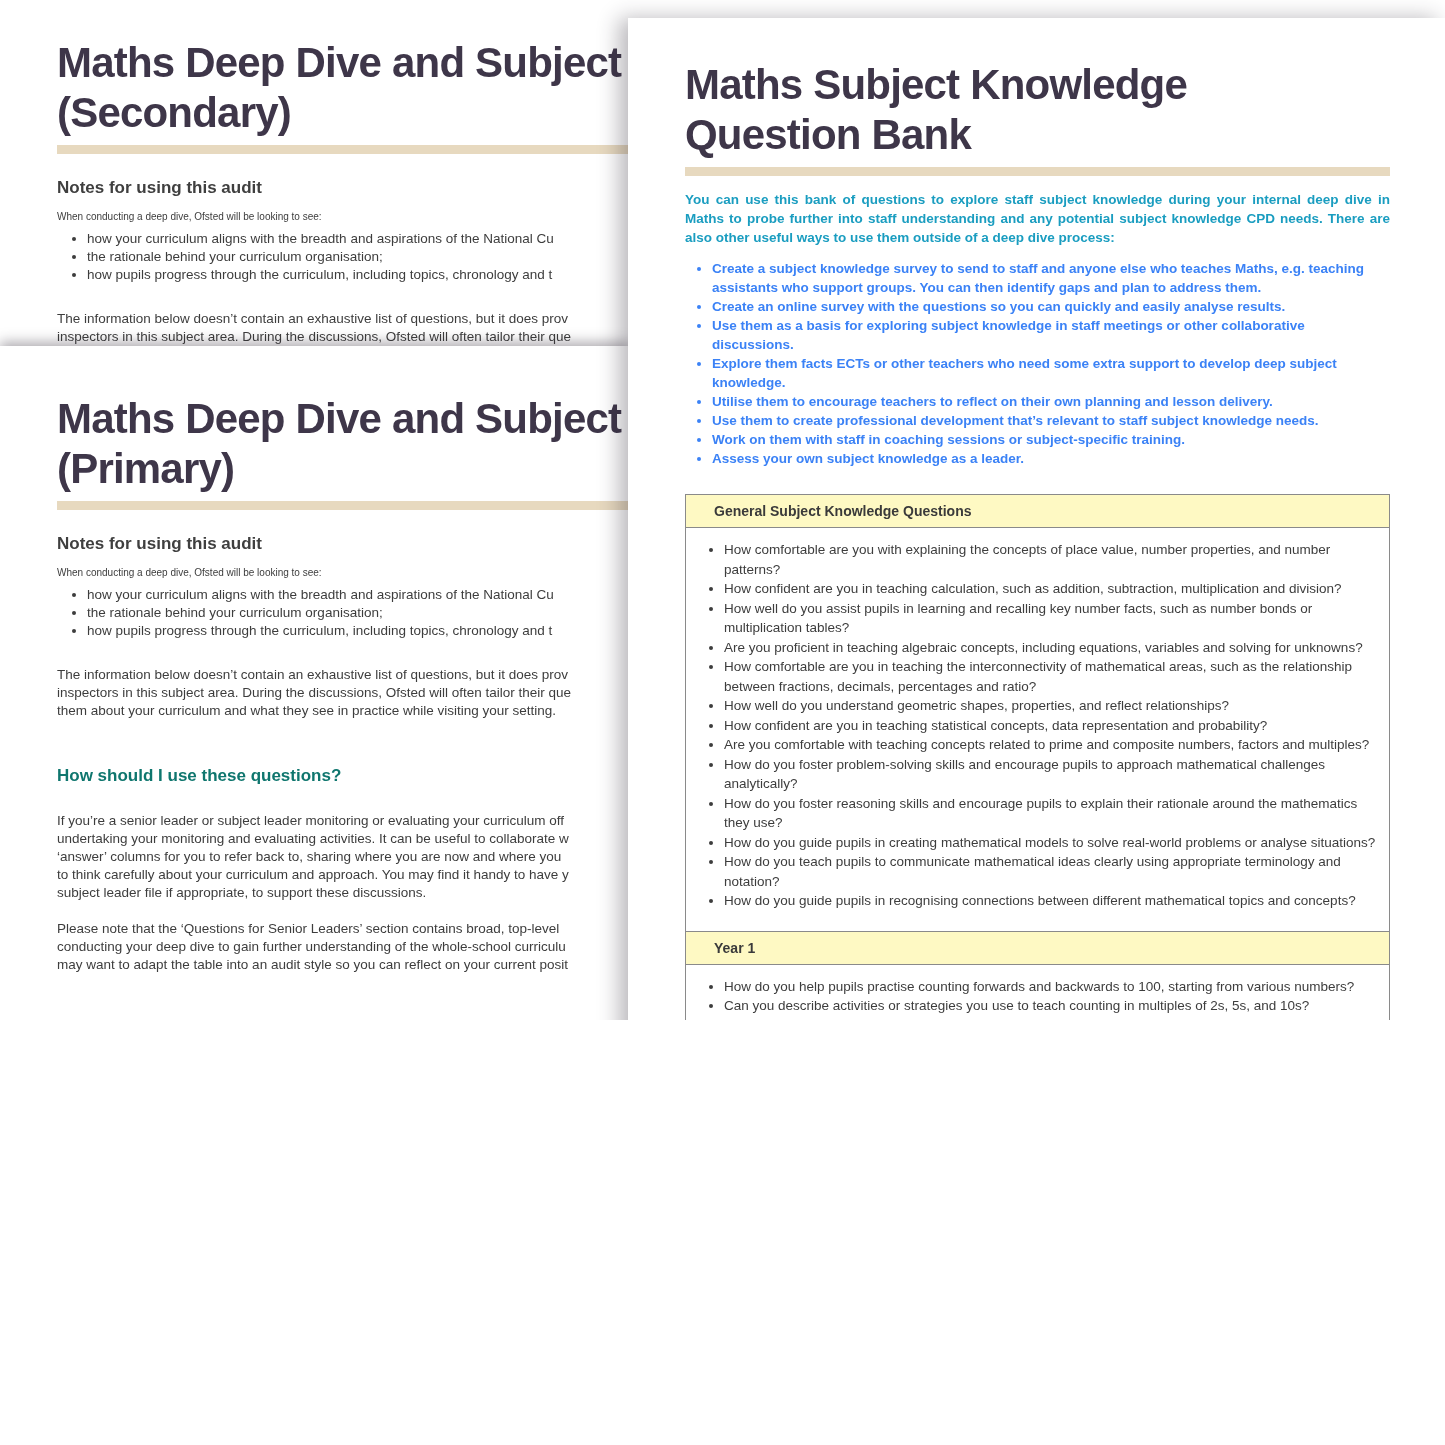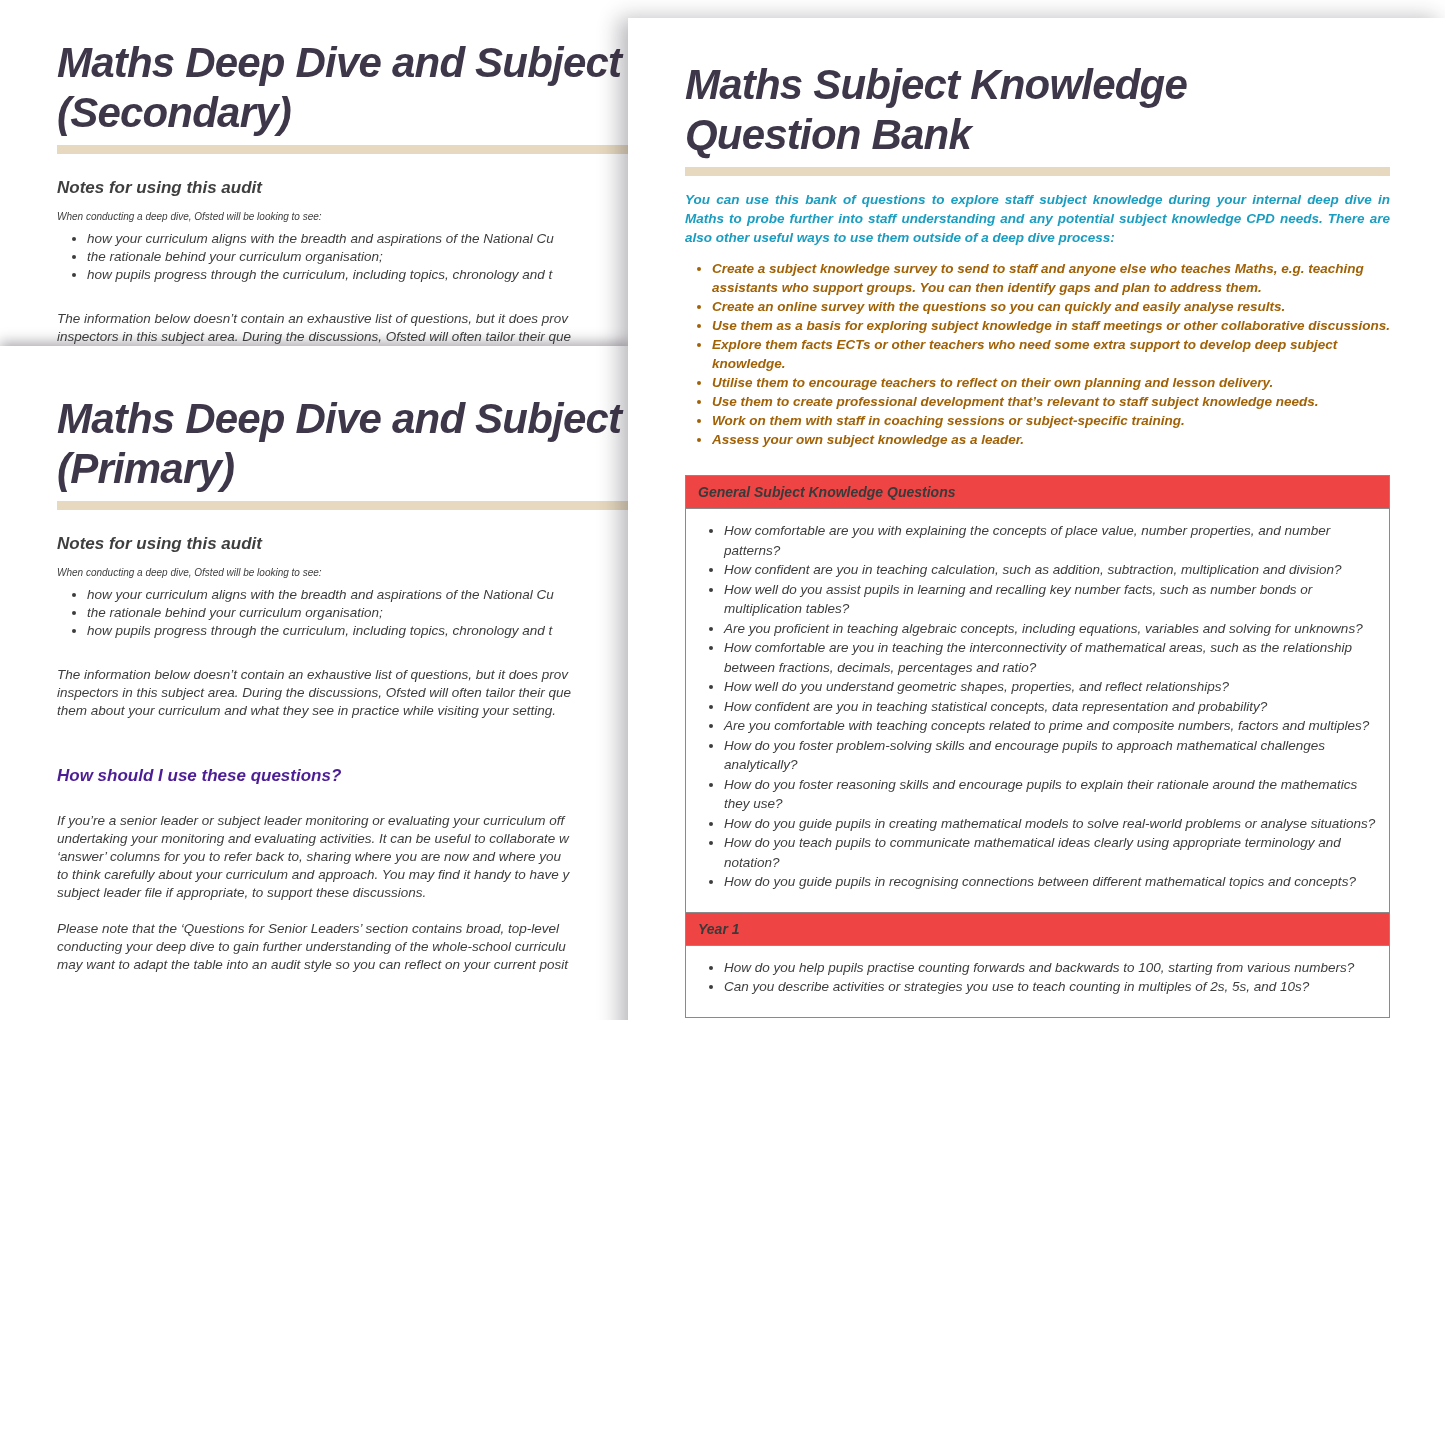--- a/index.html
+++ b/index.html
@@ -1,17 +1,17 @@
 <!DOCTYPE html>
 <html><head>
 <meta charset="utf-8">
 <style>
   html,body{margin:0;padding:0;background:#fff;}
   .stage{position:relative;width:1445px;height:1020px;background:#ffffff;overflow:hidden;
-         font-family:"Liberation Sans","DejaVu Sans",sans-serif;color:#3d3d3d;font-style:italic;}
+         font-family:"Liberation Sans","DejaVu Sans",sans-serif;color:#3d3d3d;}
 
   
   .page{position:absolute;background:#ffffff;box-sizing:border-box;}
   .page-secondary{left:0;top:0;width:630px;height:346px;z-index:1;padding:38px 0 0 57px;overflow:visible;}
   .page-primary{left:0;top:346px;width:630px;height:812px;z-index:2;padding:48px 0 0 57px;
                 box-shadow:0 -4px 12px rgba(45,38,50,.38);}
   .page-right{left:628px;top:18px;width:817px;height:1158px;z-index:3;padding:42px 55px 0 57px;
               box-shadow:-9px 0 20px rgba(45,38,50,.32);}
 
   .page-title{margin:0;font-size:42px;line-height:50px;font-weight:700;color:#3e3649;
@@ -19,31 +19,31 @@
   .page-title span{display:block;}
   .title-rule{height:9px;background:#e7d9bf;margin-top:7px;}
   .page-secondary .title-rule,.page-primary .title-rule{width:705px;}
 
   .notes-h{margin:24px 0 0;font-size:17px;font-weight:700;color:#3f3f3f;}
   .intro-line{margin-top:10px;font-size:10px;line-height:18px;white-space:nowrap;}
   ul.audit{margin:4px 0 0;padding-left:30px;}
   ul.audit li{font-size:13.5px;line-height:18px;white-space:nowrap;}
   .para{margin-top:26px;}
   .para div{font-size:13.5px;line-height:18px;white-space:nowrap;}
-  .usage-h{margin:46px 0 0;font-size:17px;font-weight:700;color:#4c1d95;}
+  .usage-h{margin:46px 0 0;font-size:17px;font-weight:700;color:#0f766e;}
   .usage-p1{}
   .usage-p2{margin-top:18px;}
 
   
   .teal-intro{margin:14px 0 0;font-size:13.5px;line-height:19px;font-weight:700;
               color:#1a9dc0;text-align:justify;}
   ul.teal{margin:12px 0 0;padding-left:27px;}
-  ul.teal li{font-size:13.5px;line-height:19px;font-weight:700;color:#a16207;}
+  ul.teal li{font-size:13.5px;line-height:19px;font-weight:700;color:#3b82f6;}
   .qbox{margin-top:26px;border:1px solid #8a8a8a;background:#fff;}
-  .qbox-h{background:#ef4444;border-bottom:1px solid #8a8a8a;padding:8px 12px;
+  .qbox-h{background:#fef9c3;border-bottom:1px solid #8a8a8a;padding:8px 28px;
           font-size:14px;font-weight:700;color:#3a3a3a;}
   .qbox-h.year{border-top:1px solid #8a8a8a;}
   .qbox ul{margin:12px 0 0;padding:0 12px 20px 38px;}
   .qbox ul li{font-size:13.5px;line-height:19.5px;color:#3d3d3d;}
 
   
   .logo{position:absolute;left:57px;width:200px;height:48px;}
   .page-primary .logo{top:739px;}
   .page-right .logo{top:1085px;}
 

